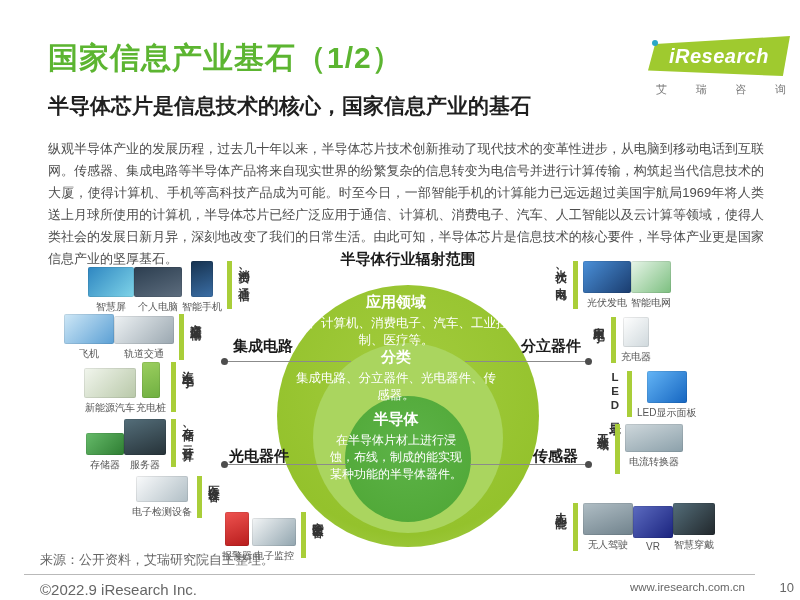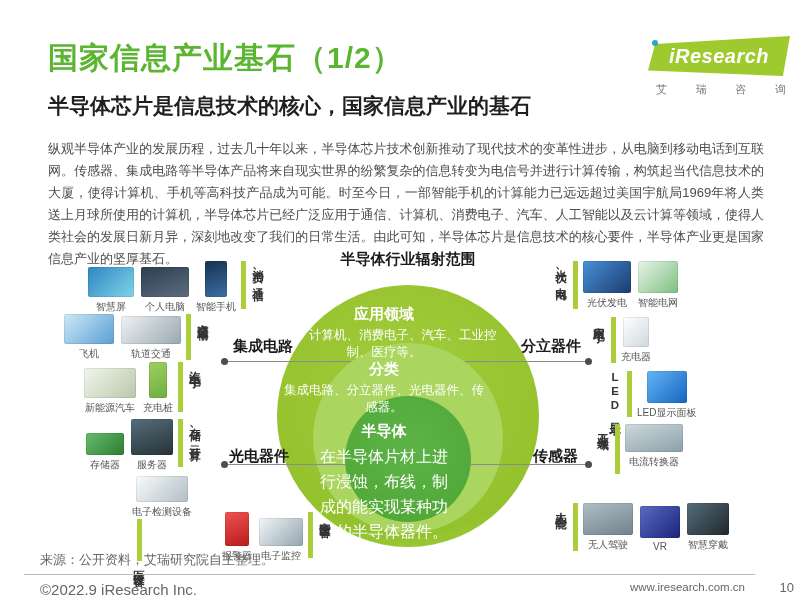--- a/index.html
+++ b/index.html
@@ -25,35 +25,35 @@
   
   .diagram-title { position:absolute; left:250px; top:250px; width:316px; text-align:center;
                    font-size:15px; font-weight:bold; color:#1a1a1a; }
   .circle { position:absolute; border-radius:50%; }
   .c-outer { left:277px; top:285px; width:262px; height:262px;
              background:radial-gradient(circle at 50% 38%, #a3cc3e 0%, #94c22c 72%, #aed45c 100%); }
   .c-mid   { left:313px; top:343px; width:190px; height:190px; background:#aad55f; }
   .c-inner { left:345px; top:396px; width:126px; height:126px;
              background:radial-gradient(circle at 50% 42%, #5db348 0%, #4ea634 100%); }
 
-  .ring-text { position:absolute; left:384px; transform:translateX(-50%); text-align:center; color:#fff;margin-top:12px; }
+  .ring-text { position:absolute; left:396px; transform:translateX(-50%); text-align:center; color:#fff; }
   .ring-head { font-size:15px; font-weight:bold; margin-bottom:3px; }
   .ring-desc { font-size:12.5px; line-height:17px; }
   .rt-outer { top:293px; width:225px; }
   .rt-mid   { top:348px; width:200px; }
   .rt-inner { top:410px; width:132px; }
-  .rt-inner .ring-desc { font-size:16px; line-height:25px; }
+  .rt-inner .ring-desc { font-size:12px; line-height:17px; }
 
   .spoke-line { position:absolute; height:1px; background:#8b8b8b; }
   .spoke-dot  { position:absolute; width:7px; height:7px; border-radius:50%; background:#4d4d4d; }
   .spoke-label { position:absolute; font-size:15px; font-weight:bold; color:#1a1a1a; }
 
   
   .group { position:absolute; display:flex; align-items:flex-start; }
-  .items { display:flex; align-items:flex-end; gap:7px; }
+  .items { display:flex; align-items:flex-end; gap:0; }
   .item  { display:flex; flex-direction:column; align-items:center; }
   .cap   { font-size:10px; color:#555; margin-top:3px; white-space:nowrap; }
   .vbar  { width:5px; background:#a9ce39; margin:0 5px; }
   .vlabel { writing-mode:vertical-rl; text-orientation:upright; font-size:11.5px; font-weight:bold;
             color:#333; letter-spacing:2px; line-height:14px; }
   .group.right .items { align-items:flex-end; }
 
   
   .ph { border-radius:2px; box-shadow:0 0 0 1px rgba(0,0,0,0.08) inset; }
   .ph-tv      { width:46px; height:30px; background:linear-gradient(135deg,#2e86c1,#7fd4e8); }
@@ -198,21 +198,21 @@
         </div>
       <div class="item">
           <div class="ph ph-server"></div>
         <div class="cap">服务器</div>
         </div>
     </div>
     <div class="vbar" style="height:48px;"></div>
     <div class="vlabel">存储、云计算</div>
   </div>
 
-  <div class="group left" style="left:132px; top:476px;flex-direction:column;">
+  <div class="group left" style="left:132px; top:476px;">
     <div class="items">
       <div class="item">
           <div class="ph ph-detector"></div>
         <div class="cap">电子检测设备</div>
         </div>
     </div>
     <div class="vbar" style="height:42px;"></div>
     <div class="vlabel">医疗设备</div>
   </div>
 

